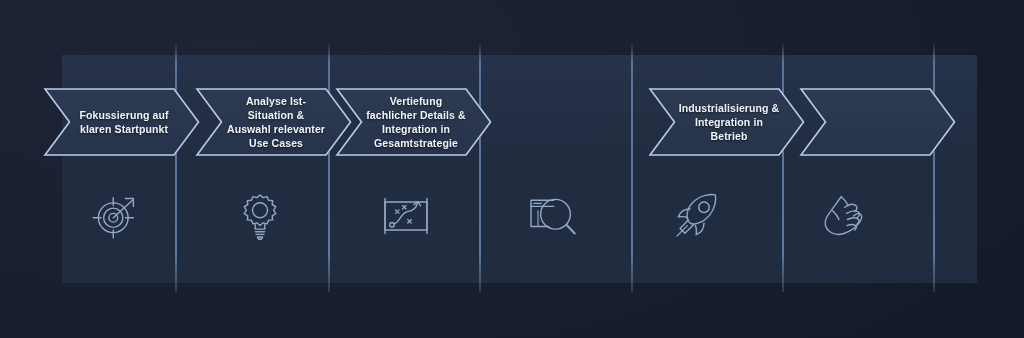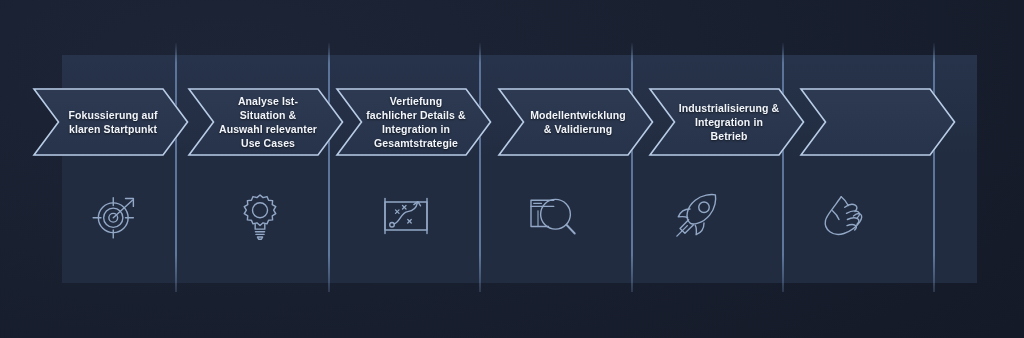--- a/index.html
+++ b/index.html
@@ -145,32 +145,32 @@
 
   <div class="vline" style="left:175px"></div>
   <div class="vline" style="left:328px"></div>
   <div class="vline" style="left:479px"></div>
   <div class="vline" style="left:631px"></div>
   <div class="vline" style="left:782px"></div>
   <div class="vline" style="left:933px"></div>
 
   <div class="chevrons">
 
-    <div class="chev" style="left:33px; width:156px">
+    <div class="chev" style="left:44px; width:156px">
       <div class="chev-shape first"></div>
       <div class="chev-outline">
         <svg viewBox="0 0 156 68" preserveAspectRatio="none">
           <path d="M1,1 L130,1 L154.5,34 L130,67 L1,67 L25.5,34 Z" fill="none" stroke="#b9cce6" stroke-width="1.6" vector-effect="non-scaling-stroke"></path>
         </svg>
       </div>
       <div class="chev-label">Fokussierung auf
 klaren Startpunkt</div>
     </div>
 
-    <div class="chev" style="left:188px; width:156px">
+    <div class="chev" style="left:196px; width:156px">
       <div class="chev-shape"></div>
       <div class="chev-outline">
         <svg viewBox="0 0 156 68" preserveAspectRatio="none">
           <path d="M1,1 L130,1 L154.5,34 L130,67 L1,67 L25.5,34 Z" fill="none" stroke="#b9cce6" stroke-width="1.6" vector-effect="non-scaling-stroke"></path>
         </svg>
       </div>
       <div class="chev-label">Analyse Ist-
 Situation &amp;
 Auswahl relevanter
 Use Cases</div>
@@ -182,30 +182,20 @@
         <svg viewBox="0 0 156 68" preserveAspectRatio="none">
           <path d="M1,1 L130,1 L154.5,34 L130,67 L1,67 L25.5,34 Z" fill="none" stroke="#b9cce6" stroke-width="1.6" vector-effect="non-scaling-stroke"></path>
         </svg>
       </div>
       <div class="chev-label">Vertiefung
 fachlicher Details &amp;
 Integration in
 Gesamtstrategie</div>
     </div>
 
-    <div class="chev" style="left:498px; width:156px">
-      <div class="chev-shape"></div>
-      <div class="chev-outline">
-        <svg viewBox="0 0 156 68" preserveAspectRatio="none">
-          <path d="M1,1 L130,1 L154.5,34 L130,67 L1,67 L25.5,34 Z" fill="none" stroke="#b9cce6" stroke-width="1.6" vector-effect="non-scaling-stroke"></path>
-        </svg>
-      </div>
-      <div class="chev-label">Modellentwicklung
-&amp; Validierung</div>
-    </div>
 
     <div class="chev" style="left:649px; width:156px">
       <div class="chev-shape"></div>
       <div class="chev-outline">
         <svg viewBox="0 0 156 68" preserveAspectRatio="none">
           <path d="M1,1 L130,1 L154.5,34 L130,67 L1,67 L25.5,34 Z" fill="none" stroke="#b9cce6" stroke-width="1.6" vector-effect="non-scaling-stroke"></path>
         </svg>
       </div>
       <div class="chev-label">Industrialisierung &amp;
 Integration in

